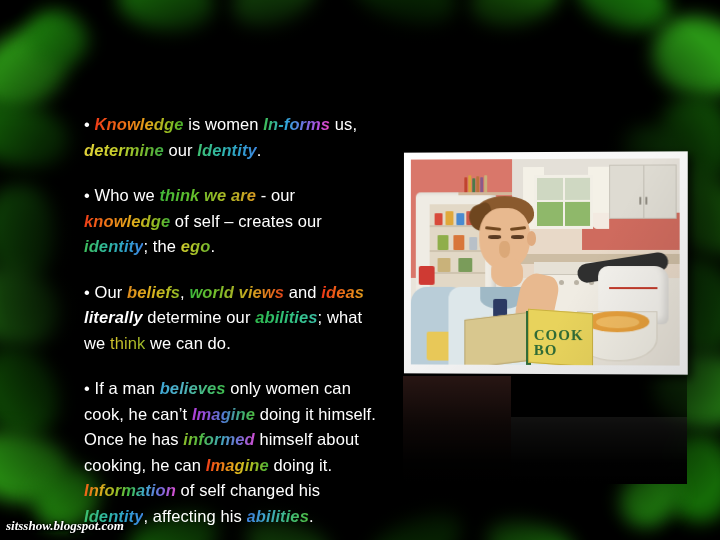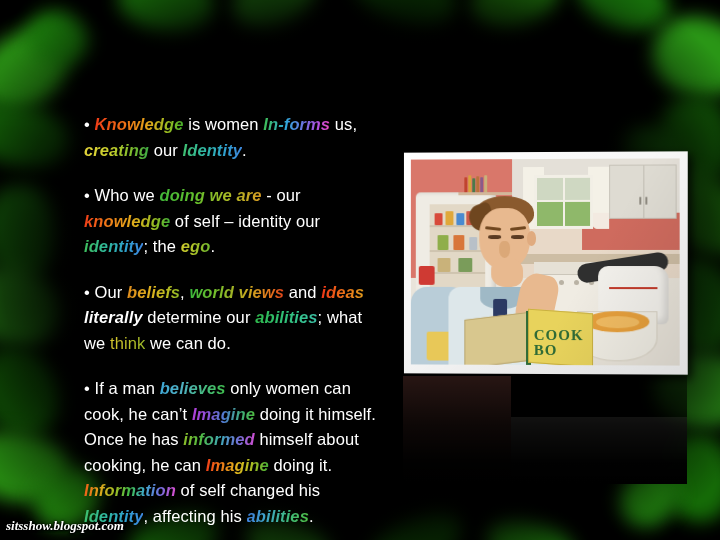--- a/index.html
+++ b/index.html
@@ -302,22 +302,22 @@
     <span class="leaf rf6"></span>
     <span class="leaf rf7"></span>
     <span class="leaf rf8"></span>
   </div>
   <div id="vignette"></div>
 
   <div id="content">
 
 
     <div id="body-text">
-        <p class="para"><span class="bullet">• </span><span class="g g-knowledge">Knowledge</span><span> is women </span><span class="g g-informs">In-forms</span><span> us, </span><span class="g g-creating">creating</span><span> our </span><span class="g g-identity1">Identity</span><span>.</span></p>
-        <p class="para"><span class="bullet">• </span><span>Who we </span><span class="g g-thinkweare">doing we are</span><span> - our </span><span class="g g-knowledge2">knowledge</span><span> of self – identity our </span><span class="g g-identity2">identity</span><span>; the </span><span class="g g-ego">ego</span><span>.</span></p>
+        <p class="para"><span class="bullet">• </span><span class="g g-knowledge">Knowledge</span><span> is women </span><span class="g g-informs">In-forms</span><span> us, </span><span class="g g-creating">determine</span><span> our </span><span class="g g-identity1">Identity</span><span>.</span></p>
+        <p class="para"><span class="bullet">• </span><span>Who we </span><span class="g g-thinkweare">think we are</span><span> - our </span><span class="g g-knowledge2">knowledge</span><span> of self – creates our </span><span class="g g-identity2">identity</span><span>; the </span><span class="g g-ego">ego</span><span>.</span></p>
         <p class="para"><span class="bullet">• </span><span>Our </span><span class="g g-beliefs">beliefs</span><span>, </span><span class="g g-worldviews">world views</span><span> and </span><span class="g g-ideas">ideas</span><span> </span><span class="g g-literally">literally</span><span> determine our </span><span class="g g-abilities1">abilities</span><span>; what we </span><span class="g g-think">think</span><span> we can do.</span></p>
         <p class="para"><span class="bullet">• </span><span>If a man </span><span class="g g-believes">believes</span><span> only women can cook, he can’t </span><span class="g g-imagine1">Imagine</span><span> doing it himself. Once he has </span><span class="g g-informed">informed</span><span> himself about cooking, he can </span><span class="g g-imagine2">Imagine</span><span> doing it. </span><span class="g g-information">Information</span><span> of self changed his </span><span class="g g-identity3">Identity</span><span>, affecting his </span><span class="g g-abilities2">abilities</span><span>.</span></p>
       </div>
 
     <div id="photo-frame">
       <div id="photo">
         <span class="k-wall-left"></span>
         <span class="k-wall-right"></span>
         <span class="k-wall-redr"></span>
         <span class="k-wall-lower"></span>

